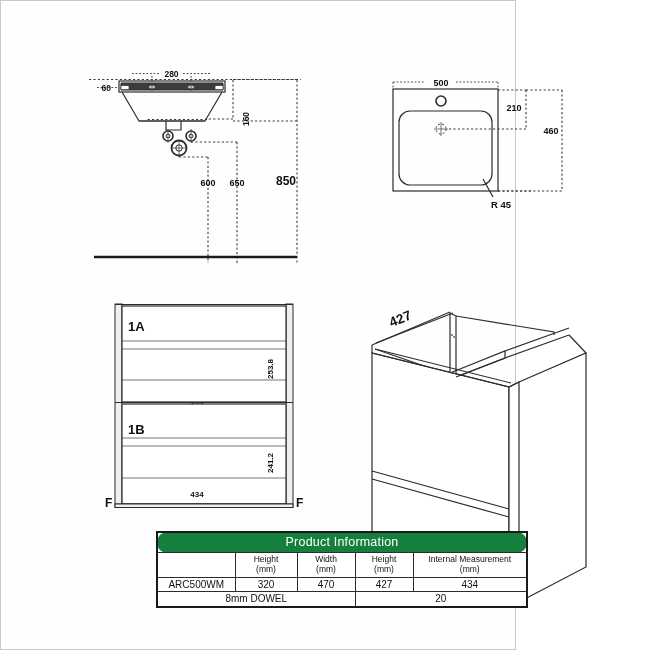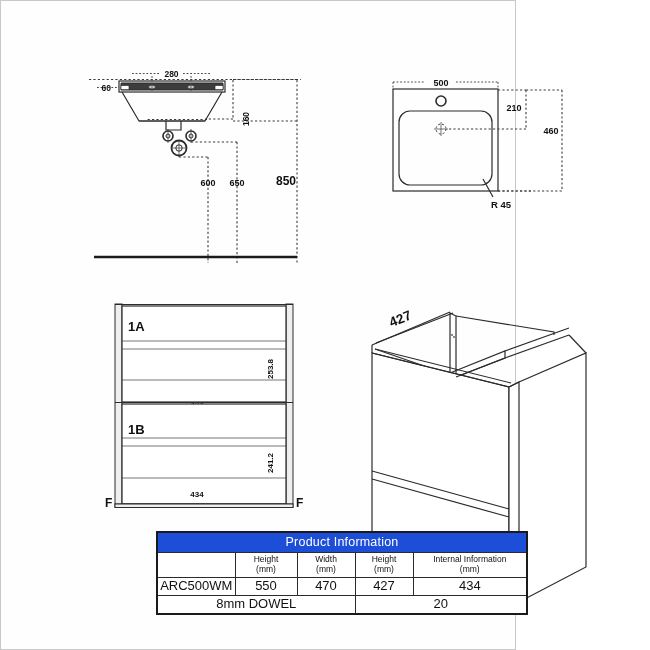--- a/index.html
+++ b/index.html
@@ -34,34 +34,35 @@
     width: 370px;
     border-collapse: collapse;
     table-layout: fixed;
     background: #ffffff;
     border: 2px solid #1a1a1a;
   }
   #product-table td {
     border: 1px solid #2b2b2b;
     text-align: center;
     vertical-align: middle;
-    font-size: 13px;
+    font-size: 10px;
     line-height: 1.15;
     padding: 1px 2px;
     color: #111;
   }
   #product-table td.banner {
-    background: #1d4ed8;
+    background: #15803d;
     color: #ffffff;
     font-size: 12.5px;
     font-weight: 400;
     letter-spacing: .2px;
     padding: 2px 0 3px 0;
     border-left: 1px solid #595959;
     border-right: 1px solid #595959;
+    border-radius: 10px;
   }
   #product-table td.hdr {
     font-size: 8.5px;
     padding: 2px 11px;
   }
   #product-table td.blank { background:#ffffff; }
   .unit { display:block; }
 </style>
 </head>
 <body>
@@ -281,27 +282,27 @@
         </td>
         <td class="hdr">
           <span>Width</span>
           <span class="unit">(mm)</span>
         </td>
         <td class="hdr">
           <span>Height</span>
           <span class="unit">(mm)</span>
         </td>
         <td class="hdr">
-          <span>Internal Information</span>
+          <span>Internal Measurement</span>
           <span class="unit">(mm)</span>
         </td>
       </tr>
       <tr>
         <td>ARC500WM</td>
-        <td>550</td>
+        <td>320</td>
         <td>470</td>
         <td>427</td>
         <td>434</td>
       </tr>
       <tr>
         <td colspan="3">8mm DOWEL</td>
         <td colspan="2">20</td>
       </tr>
     </tbody>
   </table>

